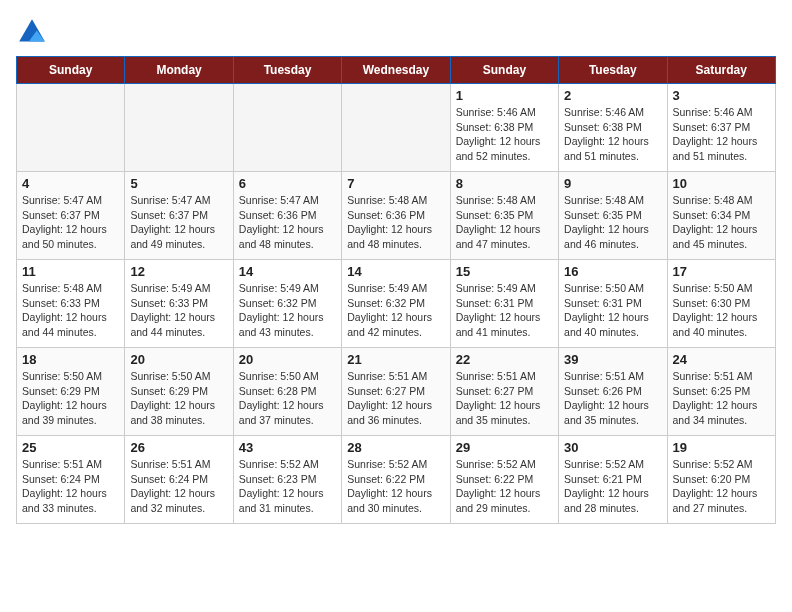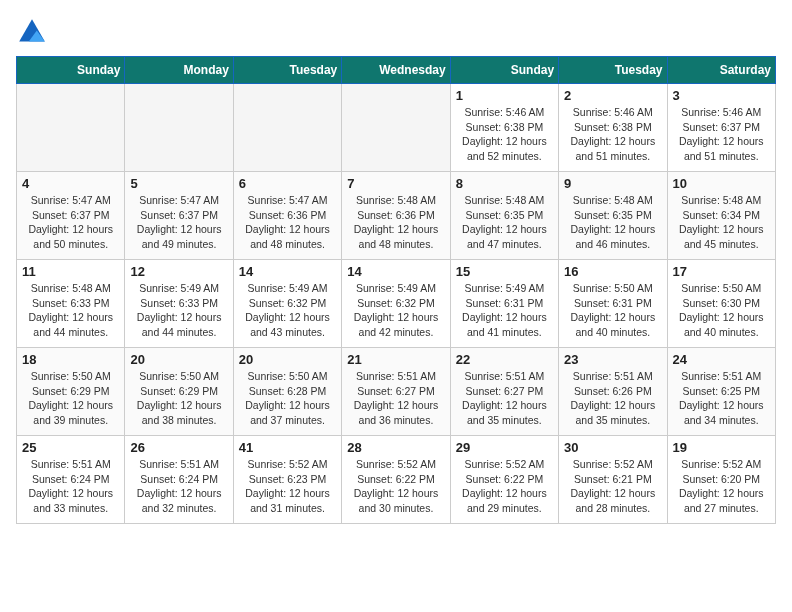--- a/index.html
+++ b/index.html
@@ -46,24 +46,24 @@
     .location {
       font-size: 14px;
       color: #555;
     }
     .calendar {
       width: 100%;
       border-collapse: collapse;
       font-size: 11px;
     }
     .calendar th {
-      background: #0f766e;
+      background: #7f1d1d;
       color: #fff;
       padding: 6px 4px;
-      text-align: right;
+      text-align: center;
       font-size: 12px;
       font-weight: bold;
       border: 1px solid #1565c0;
     }
     .calendar td {
       border: 1px solid #ccc;
       vertical-align: top;
       padding: 4px 5px;
       min-height: 80px;
       height: 88px;
@@ -79,21 +79,20 @@
     .day-num {
       font-size: 13px;
       font-weight: bold;
       color: #222;
       margin-bottom: 2px;
     }
     .day-info {
       color: #333;
       font-size: 10.5px;
       line-height: 1.4;
-      text-align: center;
     }
   </style>
 </head>
 <body>
 
 <div class="header">
   <div class="logo">
     <svg class="logo-icon" viewBox="0 0 40 40">
       <polygon points="20,4 36,32 4,32" fill="#1565c0"></polygon>
       <polygon points="26,18 36,32 16,32" fill="#42a5f5"></polygon>
@@ -215,39 +214,39 @@
         </td>
         <td>
           <div class="day-num">21</div>
           <div class="day-info">Sunrise: 5:51 AM<br>Sunset: 6:27 PM<br>Daylight: 12 hours<br>and 36 minutes.</div>
         </td>
         <td>
           <div class="day-num">22</div>
           <div class="day-info">Sunrise: 5:51 AM<br>Sunset: 6:27 PM<br>Daylight: 12 hours<br>and 35 minutes.</div>
         </td>
         <td>
-          <div class="day-num">23</div>
+          <div class="day-num">39</div>
           <div class="day-info">Sunrise: 5:51 AM<br>Sunset: 6:26 PM<br>Daylight: 12 hours<br>and 35 minutes.</div>
         </td>
         <td>
           <div class="day-num">24</div>
           <div class="day-info">Sunrise: 5:51 AM<br>Sunset: 6:25 PM<br>Daylight: 12 hours<br>and 34 minutes.</div>
         </td>
       </tr>
       <tr>
         <td>
           <div class="day-num">25</div>
           <div class="day-info">Sunrise: 5:51 AM<br>Sunset: 6:24 PM<br>Daylight: 12 hours<br>and 33 minutes.</div>
         </td>
         <td>
           <div class="day-num">26</div>
           <div class="day-info">Sunrise: 5:51 AM<br>Sunset: 6:24 PM<br>Daylight: 12 hours<br>and 32 minutes.</div>
         </td>
         <td>
-          <div class="day-num">41</div>
+          <div class="day-num">43</div>
           <div class="day-info">Sunrise: 5:52 AM<br>Sunset: 6:23 PM<br>Daylight: 12 hours<br>and 31 minutes.</div>
         </td>
         <td>
           <div class="day-num">28</div>
           <div class="day-info">Sunrise: 5:52 AM<br>Sunset: 6:22 PM<br>Daylight: 12 hours<br>and 30 minutes.</div>
         </td>
         <td>
           <div class="day-num">29</div>
           <div class="day-info">Sunrise: 5:52 AM<br>Sunset: 6:22 PM<br>Daylight: 12 hours<br>and 29 minutes.</div>
         </td>

